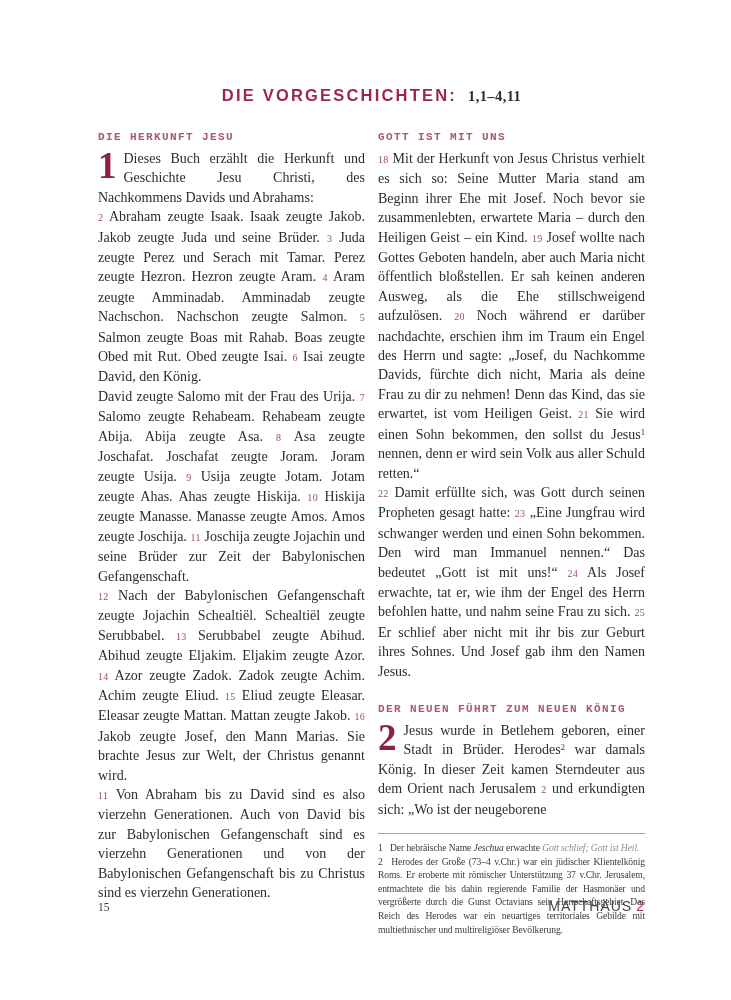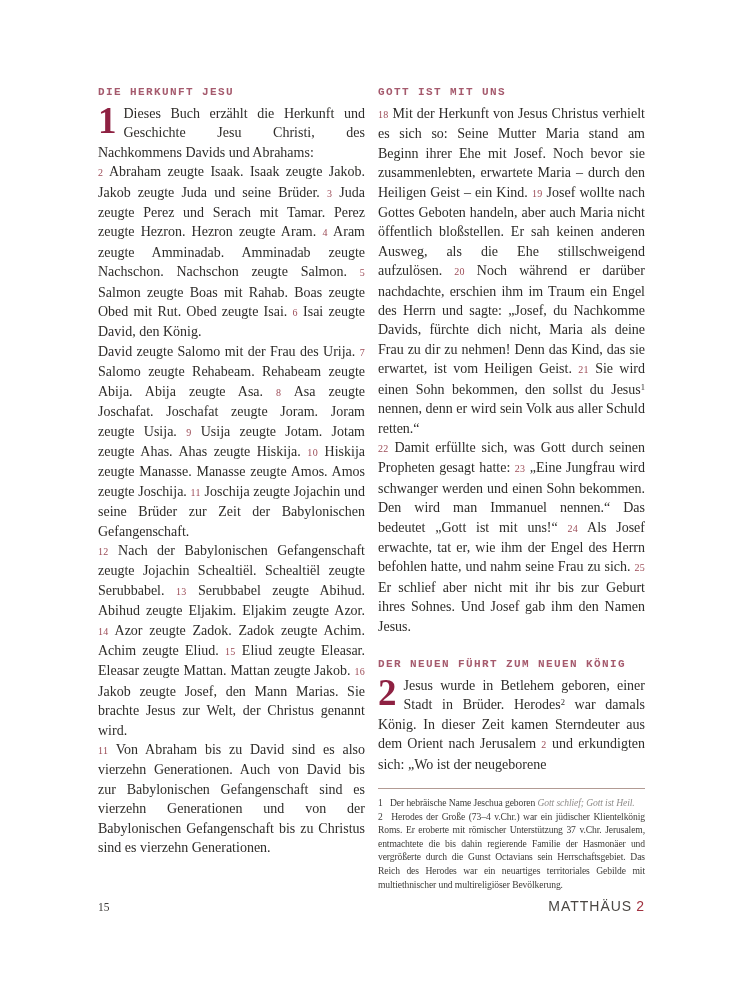--- a/index.html
+++ b/index.html
@@ -94,21 +94,21 @@
     margin:0;
     font-size:9.6px;
     line-height:13.6px;
     letter-spacing:-0.1px;
     text-align:justify;
     color:#3d3b38;
   }
   .fnum{
     margin-right:5px;
   }
-  .it{}
+  .it{font-style:italic;}
   .gray{color:#8f8d8a;font-style:italic;}
   .page-footer{
     position:absolute;
     left:98px;right:86px;top:898px;
     display:flex;
     justify-content:space-between;
     align-items:baseline;
   }
   .footer-page-number{
     font-family:"Liberation Serif",serif;
@@ -125,20 +125,24 @@
     color:#a0313f;
     margin-left:4px;
   }
 </style>
 </head>
 <body>
 
 <div class="page">
   <div class="content">
 
+    <div class="page-title-row">
+      <span class="title-main">DIE VORGESCHICHTEN:</span>
+      <span class="title-range">1,1–4,11</span>
+    </div>
 
     <div class="columns">
 
       <div class="col">
         <h2 class="col-heading">DIE HERKUNFT JESU</h2>
         <div>
             <p class="para"><span class="dropcap">1</span><span>Dieses Buch erzählt die Herkunft und Geschichte Jesu Christi, des Nachkommens Davids und Abrahams:</span></p>
             <p class="para"><span class="vnum">2</span><span> Abraham zeugte Isaak. Isaak zeugte Jakob. Jakob zeugte Juda und seine Brüder. </span><span class="vnum">3</span><span> Juda zeugte Perez und Serach mit Tamar. Perez zeugte Hezron. Hezron zeugte Aram. </span><span class="vnum">4</span><span> Aram zeugte Amminadab. Amminadab zeugte Nachschon. Nachschon zeugte Salmon. </span><span class="vnum">5</span><span> Salmon zeugte Boas mit Rahab. Boas zeugte Obed mit Rut. Obed zeugte Isai. </span><span class="vnum">6</span><span> Isai zeugte David, den König.</span></p>
             <p class="para"><span>David zeugte Salomo mit der Frau des Urija. </span><span class="vnum">7</span><span> Salomo zeugte Rehabeam. Rehabeam zeugte Abija. Abija zeugte Asa. </span><span class="vnum">8</span><span> Asa zeugte Joschafat. Joschafat zeugte Joram. Joram zeugte Usija. </span><span class="vnum">9</span><span> Usija zeugte Jotam. Jotam zeugte Ahas. Ahas zeugte Hiskija. </span><span class="vnum">10</span><span> Hiskija zeugte Manasse. Manasse zeugte Amos. Amos zeugte Joschija. </span><span class="vnum">11</span><span> Joschija zeugte Jojachin und seine Brüder zur Zeit der Babylonischen Gefangenschaft.</span></p>
             <p class="para"><span class="vnum">12</span><span> Nach der Babylonischen Gefangenschaft zeugte Jojachin Schealtiël. Schealtiël zeugte Serubbabel. </span><span class="vnum">13</span><span> Serubbabel zeugte Abihud. Abihud zeugte Eljakim. Eljakim zeugte Azor. </span><span class="vnum">14</span><span> Azor zeugte Zadok. Zadok zeugte Achim. Achim zeugte Eliud. </span><span class="vnum">15</span><span> Eliud zeugte Eleasar. Eleasar zeugte Mattan. Mattan zeugte Jakob. </span><span class="vnum">16</span><span> Jakob zeugte Josef, den Mann Marias. Sie brachte Jesus zur Welt, der Christus genannt wird.</span></p>
@@ -153,21 +157,21 @@
             <p class="para"><span class="vnum">22</span><span> Damit erfüllte sich, was Gott durch seinen Propheten gesagt hatte: </span><span class="vnum">23</span><span> „Eine Jungfrau wird schwanger werden und einen Sohn bekommen. Den wird man Immanuel nennen.“ Das bedeutet „Gott ist mit uns!“ </span><span class="vnum">24</span><span> Als Josef erwachte, tat er, wie ihm der Engel des Herrn befohlen hatte, und nahm seine Frau zu sich. </span><span class="vnum">25</span><span> Er schlief aber nicht mit ihr bis zur Geburt ihres Sohnes. Und Josef gab ihm den Namen Jesus.</span></p>
           </div>
         <h2 class="col-heading second">DER NEUEN FÜHRT ZUM NEUEN KÖNIG</h2>
         <div>
             <p class="para"><span class="dropcap">2</span><span>Jesus wurde in Betlehem geboren, einer Stadt in Brüder. Herodes</span><span class="noteref">2</span><span> war damals König. In dieser Zeit kamen Sterndeuter aus dem Orient nach Jerusalem </span><span class="vnum">2</span><span> und erkundigten sich: „Wo ist der neugeborene</span></p>
           </div>
 
         <div class="footnotes">
           <hr class="fn-rule">
           <div>
-              <p class="fn"><span class="fnum">1</span><span> Der hebräische Name </span><span class="it">Jeschua</span><span> geboren </span><span class="gray">Gott schlief; Gott ist Heil.</span></p>
+              <p class="fn"><span class="fnum">1</span><span> Der hebräische Name </span><span class="it">Jeschua</span><span> erwachte </span><span class="gray">Gott schlief; Gott ist Heil.</span></p>
               <p class="fn"><span class="fnum">2</span><span> Herodes der Große (73–4 v.Chr.) war ein jüdischer Klientelkönig Roms. Er eroberte mit römischer Unterstützung 37 v.Chr. Jerusalem, entmachtete die bis dahin regierende Familie der Hasmonäer und vergrößerte durch die Gunst Octavians sein Herrschaftsgebiet. Das Reich des Herodes war ein neuartiges territoriales Gebilde mit multiethnischer und multireligiöser Bevölkerung.</span></p>
             </div>
         </div>
       </div>
 
     </div>
   </div>
 
   <div class="page-footer">
     <span class="footer-page-number">15</span>

